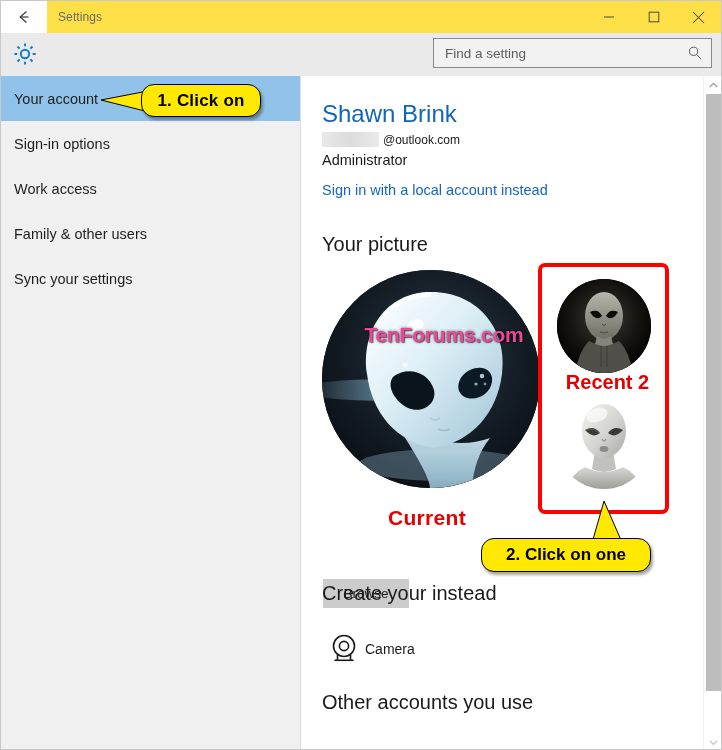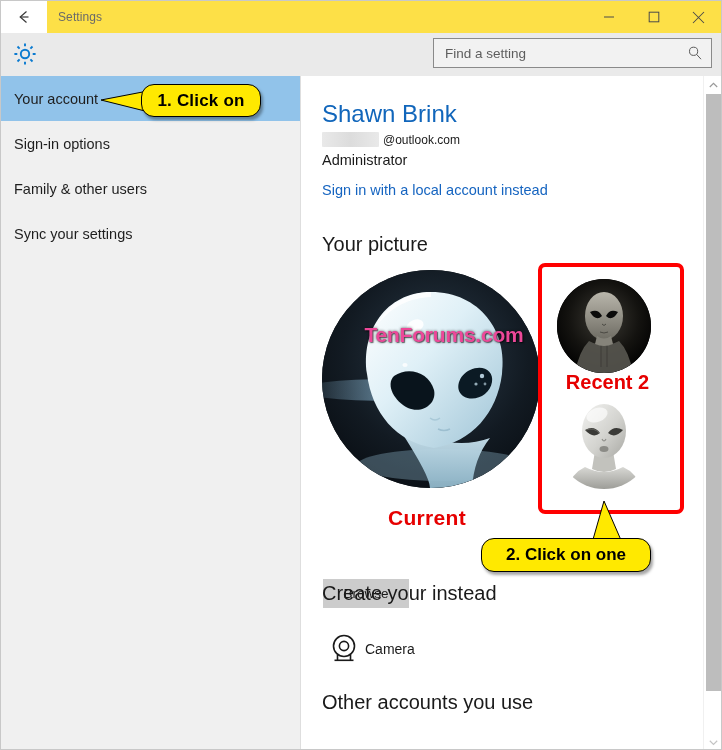--- a/index.html
+++ b/index.html
@@ -172,21 +172,21 @@
     font-size: 21px;
     font-weight: bold;
     color: #ec4899;
     text-shadow: 0 0 3px rgba(0,0,0,.65), 1px 1px 1px rgba(0,0,0,.5);
     letter-spacing: -.2px;
   }
 
   
   .recents-box {
     position: absolute; left: 236px; top: 187px;
-    width: 146px; height: 251px;
+    width: 131px; height: 251px;
     border: 4px solid #ff0000;
     border-radius: 7px;
     background: #ffffff;
   }
   .thumb {
     position: absolute;
     width: 94px; height: 94px;
     border-radius: 50%;
     overflow: hidden;
     left: 15px;
@@ -333,20 +333,23 @@
       </span>
     </div>
   </div>
 
   <div class="sidebar">
     <div class="nav-item selected">
       <span>Your account</span>
     </div>
     <div class="nav-item">
       <span>Sign-in options</span>
+    </div>
+    <div class="nav-item">
+      <span>Work access</span>
     </div>
     <div class="nav-item">
       <span>Family &amp; other users</span>
     </div>
     <div class="nav-item">
       <span>Sync your settings</span>
     </div>
   </div>
 
   <div class="content">

